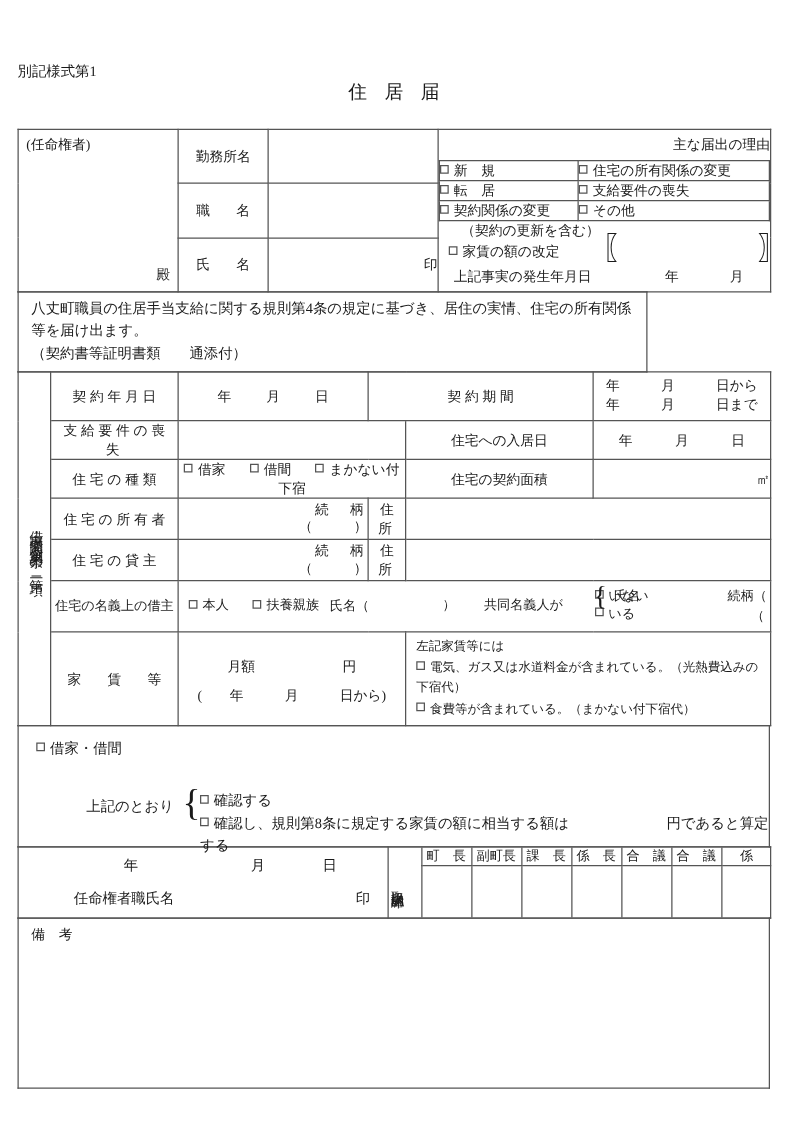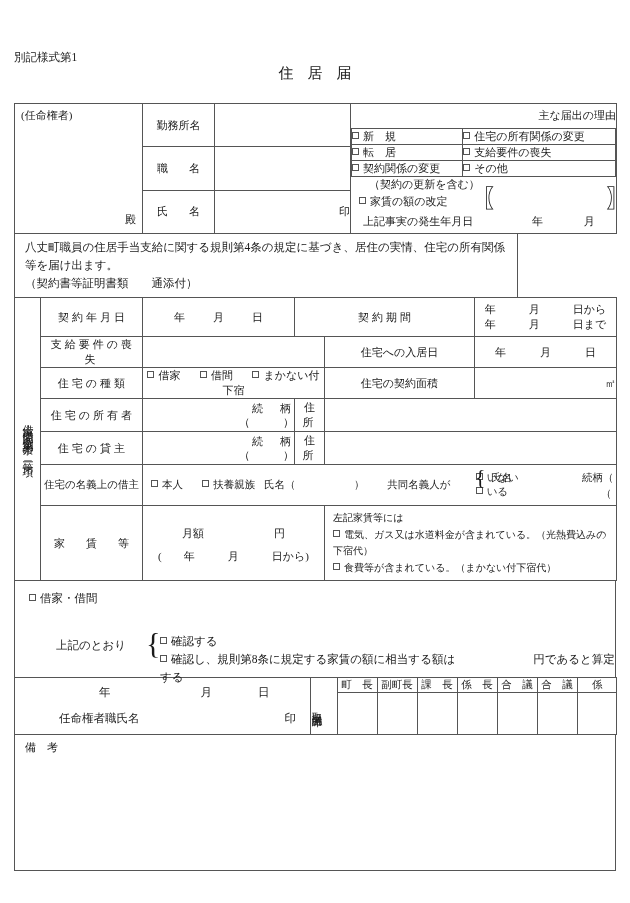--- a/index.html
+++ b/index.html
@@ -86,21 +86,21 @@
   .happen .g1 { display: inline-block; width: 56px; }
   .happen .g2 { display: inline-block; width: 38px; }
 
   
   .statement { padding: 5px 6px 5px 10px; line-height: 1.55; font-size: 11.5px; }
 
   
   .lower-free { height: 96px; position: relative; }
   .lower-chk { position: absolute; left: 14px; top: 10px; font-size: 11.5px; }
   .asabove {
-    position: absolute; left: 41px; top: 57px; font-size: 11.5px;
+    position: absolute; left: 54px; top: 57px; font-size: 11.5px;
   }
   .asabove-brace {
     position: absolute; left: 131px; top: 49px;
     font-size: 30px; line-height: 26px;
   }
   .asabove-lines { position: absolute; left: 145px; top: 52px; font-size: 11.5px; line-height: 1.55; }
   .yen-amt { display: inline-block; width: 78px; }
 
   
   .approve-left { position: relative; height: 56px; }

